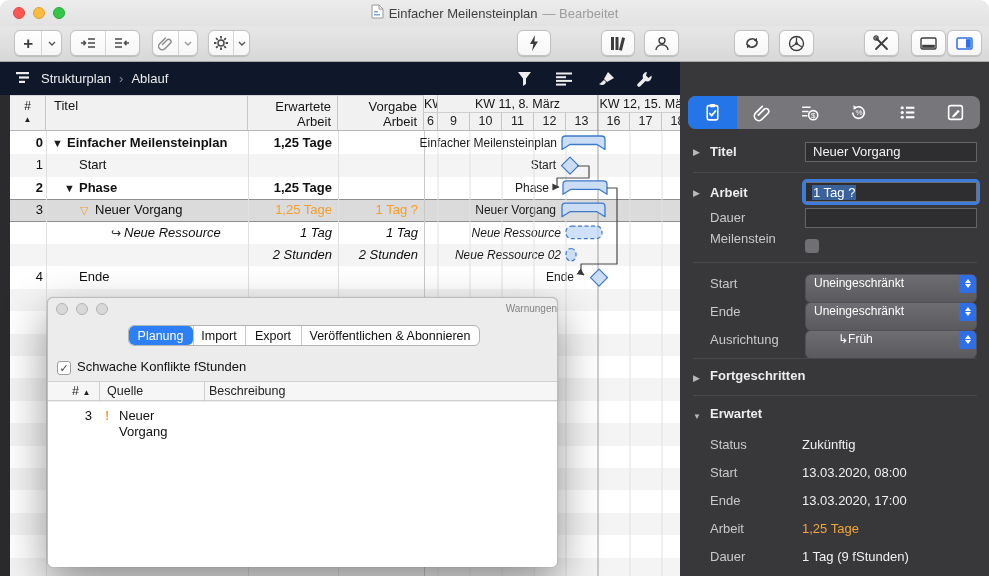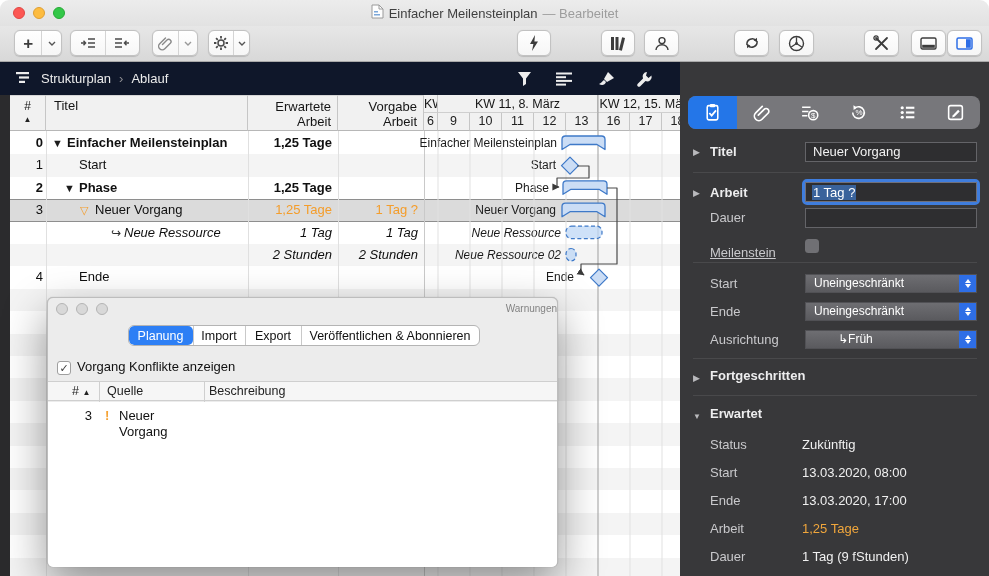--- a/index.html
+++ b/index.html
@@ -55,21 +55,21 @@
   .tabbar .tab.sel{background:#2476e8;}
   .flabel{position:absolute;left:30px;font-size:13px;color:#c9c9cc;height:20px;line-height:20px;white-space:nowrap;}
   .flabel.bold{color:#ededee;font-weight:bold;}
   .fdisc{position:absolute;left:13px;font-size:9px;color:#b9b9bc;height:20px;line-height:21px;}
   .finput{position:absolute;left:125px;width:172px;height:20px;background:#2e2e30;border:1px solid #646468;font-size:13px;color:#f2f2f2;line-height:18px;padding:0 7px;white-space:nowrap;overflow:hidden;}
   .focusring{position:absolute;left:122px;width:178px;height:26px;border:3px solid #3f7ddd;border-radius:5px;background:#2e2e30;}
   .focusring .inner{position:absolute;left:0;top:0;right:0;bottom:0;border:1px solid #70707a;font-size:13px;color:#fff;line-height:19px;padding:0 6px;}
   .selhl{background:#3a639b;padding:0 1px;}
   .divline{position:absolute;left:13px;width:284px;height:1px;background:#49494b;}
   .checkbox-dark{position:absolute;left:125px;width:14px;height:14px;background:#707074;border-radius:3.5px;}
-  .dropdown{position:absolute;left:125px;width:172px;height:19px;border-radius:0;background:linear-gradient(#6e6e72,#5a5a5e);border:1px solid #515155;color:#fff;font-size:12px;line-height:17px;padding:0 22px 0 8px;white-space:nowrap;overflow:hidden;}
+  .dropdown{position:absolute;left:125px;width:172px;height:29px;border-radius:6px;background:linear-gradient(#6e6e72,#5a5a5e);border:1px solid #515155;color:#fff;font-size:12px;line-height:17px;padding:0 22px 0 8px;white-space:nowrap;overflow:hidden;}
   .ddcap{position:absolute;right:-1px;top:-1px;width:18px;height:19px;background:#2e6ee6;border-radius:0 4px 4px 0;display:flex;flex-direction:column;align-items:center;justify-content:center;gap:1px;}
   .arr-up{width:0;height:0;border-left:3.5px solid transparent;border-right:3.5px solid transparent;border-bottom:4px solid #fff;}
   .arr-dn{width:0;height:0;border-left:3.5px solid transparent;border-right:3.5px solid transparent;border-top:4px solid #fff;}
   .sechead{position:absolute;left:30px;font-size:13px;font-weight:bold;color:#ededee;height:16px;line-height:16px;}
   .erow-label{position:absolute;left:30px;font-size:13px;color:#c9c9cc;height:16px;line-height:16px;}
   .erow-value{position:absolute;left:122px;font-size:13px;color:#f0f0f0;height:16px;line-height:16px;white-space:nowrap;}
   .erow-value.hl{color:#f0a63c;}
   
   .dialog{position:absolute;left:47px;top:297px;width:511px;height:270px;background:#ececec;border:1px solid #bdbdbd;border-radius:6px;box-shadow:0 18px 45px rgba(0,0,0,.42),0 0 1px rgba(0,0,0,.3);z-index:20;}
   .dlg-circle{position:absolute;top:5px;width:12px;height:12px;border-radius:50%;background:#d8d8d8;border:1px solid #b4b4b4;}
@@ -456,21 +456,21 @@
 
     <span class="fdisc" style="top:121px;">▶</span>
     <div class="flabel bold" style="top:121px;">Arbeit</div>
     <div class="focusring" style="top:117px;">
         <div class="inner"><span class="selhl">1 Tag ?</span></div>
       </div>
 
     <div class="flabel" style="top:146px;">Dauer</div>
     <div class="finput" style="top:146px;"></div>
 
-    <div class="flabel" style="top:181px;text-decoration:underline;">Meilenstein</div>
+    <div class="flabel" style="top:167px;">Meilenstein</div>
     <div class="checkbox-dark" style="top:177px;"></div>
 
     <div class="divline" style="top:200px;"></div>
 
     <div class="flabel" style="top:212px;">Start</div>
     <div class="dropdown" style="top:212px;"><span>Uneingeschränkt</span><span class="ddcap">
           <span class="arr-up"></span>
           <span class="arr-dn"></span>
         </span></div>
 
@@ -512,21 +512,21 @@
     <div class="dlg-circle" style="left:28px;"></div>
     <div class="dlg-circle" style="left:48px;"></div>
     <div class="dlg-title">Warnungen</div>
     <div class="segwrap" id="dlgtabs" style="left: 79.5px;">
         <div class="seg-item sel" style="width: 64px;">Planung</div>
         <div class="seg-item" style="width: 52px;">Import</div>
         <div class="seg-item" style="width: 56px;">Export</div>
         <div class="seg-item" style="width: 178px;">Veröffentlichen &amp; Abonnieren</div>
       </div>
     <div class="dlg-check">✓</div>
-    <div class="dlg-checklabel">Vorgang Konflikte anzeigen</div>
+    <div class="dlg-checklabel">Schwache Konflikte fStunden</div>
     <div class="dlg-thead">
       <span style="position:absolute;left:24px;top:2px;"><span>#</span> <span style="font-size:8px;">▲</span></span>
       <span style="position:absolute;left:59px;top:2px;">Quelle</span>
       <span style="position:absolute;left:161px;top:2px;">Beschreibung</span>
       <span class="dlg-vline" style="left:51px;"></span>
       <span class="dlg-vline" style="left:156px;"></span>
     </div>
     <div class="dlg-body" id="dlgbody">
         <div style="position: relative; height: 44px; font-size: 13px; color: rgb(17, 17, 17);">
           <div style="position: absolute; left: 0px; top: 6px; width: 44px; text-align: right;">3</div>

